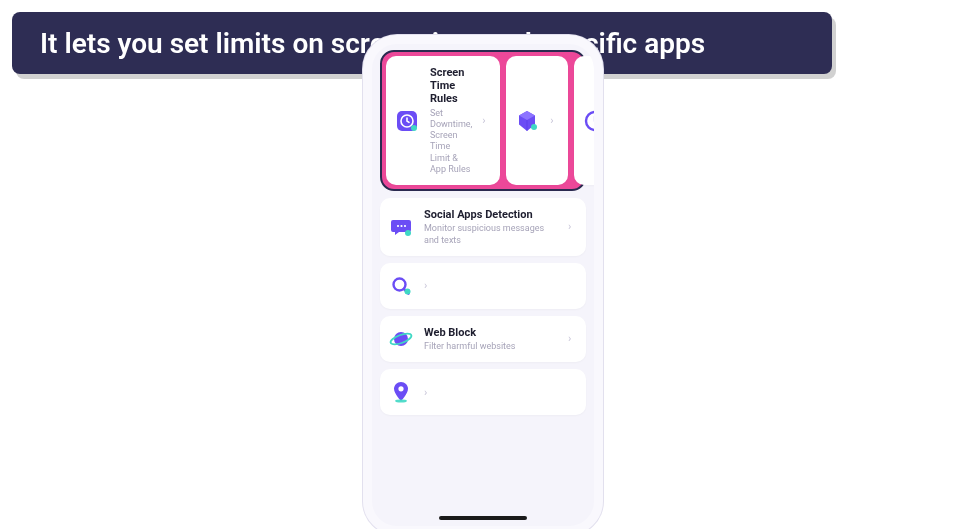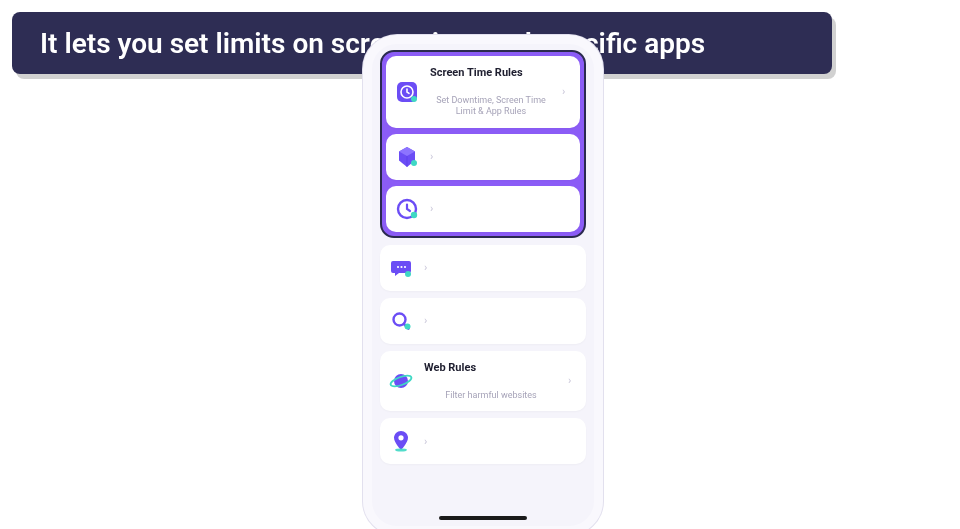--- a/index.html
+++ b/index.html
@@ -43,23 +43,23 @@
     padding: 6px 8px 0 8px;
     display: flex;
     flex-direction: column;
     gap: 7px;
   }
   .highlight-group {
     border: 2px solid #2b2a50;
     border-radius: 14px;
     padding: 4px;
     display: flex;
-    flex-direction: column;
+    flex-direction: row;
     gap: 6px;
-    background: #8b5cf6;
+    background: #ec4899;
   }
   .card {
     background: #ffffff;
     border-radius: 10px;
     padding: 10px 8px 10px 8px;
     display: flex;
     align-items: center;
     gap: 10px;
     box-shadow: 0 1px 2px rgba(0,0,0,0.03);
   }
@@ -78,22 +78,21 @@
   .card-title {
     font-size: 11px;
     font-weight: 700;
     color: #1e1e2f;
     line-height: 1.2;
   }
   .card-sub {
     font-size: 9px;
     color: #a6a3b8;
     line-height: 1.25;
-    margin-top: 16px;
-    text-align: center;
+    margin-top: 2px;
   }
   .chevron {
     flex: 0 0 10px;
     color: #c8c5d8;
     font-size: 11px;
   }
   .home-bar {
     position: absolute;
     bottom: 6px;
     left: 50%;
@@ -160,20 +159,24 @@
     <div class="card">
       <div class="icon-box">
         <svg width="24" height="24" viewBox="0 0 24 24">
             <path d="M4 5h16a2 2 0 012 2v8a2 2 0 01-2 2H10l-4 3v-3H4a2 2 0 01-2-2V7a2 2 0 012-2z" fill="#6b4df5"></path>
             <circle cx="9" cy="11" r="1.1" fill="#fff"></circle>
             <circle cx="12.5" cy="11" r="1.1" fill="#fff"></circle>
             <circle cx="16" cy="11" r="1.1" fill="#fff"></circle>
             <circle cx="19" cy="18" r="3" fill="#3fd8c4"></circle>
           </svg>
       </div>
+      <div class="card-text">
+        <div class="card-title">Social Apps Detection</div>
+        <div class="card-sub">Monitor suspicious messages and texts</div>
+      </div>
       <div class="chevron">›</div>
     </div>
 
     <div class="card">
       <div class="icon-box">
         <svg width="24" height="24" viewBox="0 0 24 24">
             <circle cx="10.5" cy="10.5" r="6" fill="none" stroke="#6b4df5" stroke-width="2.4"></circle>
             <path d="M15 15l4.5 4.5" stroke="#6b4df5" stroke-width="2.6" stroke-linecap="round"></path>
             <circle cx="18.5" cy="17.5" r="3" fill="#3fd8c4"></circle>
           </svg>
@@ -182,21 +185,21 @@
     </div>
 
     <div class="card">
       <div class="icon-box">
         <svg width="24" height="24" viewBox="0 0 24 24">
             <circle cx="12" cy="12" r="7" fill="#6b4df5"></circle>
             <ellipse cx="12" cy="12" rx="11" ry="4" fill="none" stroke="#3fd8c4" stroke-width="1.8" transform="rotate(-20 12 12)"></ellipse>
           </svg>
       </div>
       <div class="card-text">
-        <div class="card-title">Web Rules</div>
+        <div class="card-title">Web Block</div>
         <div class="card-sub">Filter harmful websites</div>
       </div>
       <div class="chevron">›</div>
     </div>
 
     <div class="card">
       <div class="icon-box">
         <svg width="24" height="24" viewBox="0 0 24 24">
             <path d="M12 2c-3.9 0-7 3-7 6.8 0 5 7 12.2 7 12.2s7-7.2 7-12.2C19 5 15.9 2 12 2z" fill="#6b4df5"></path>
             <circle cx="12" cy="8.8" r="2.6" fill="#fff"></circle>

